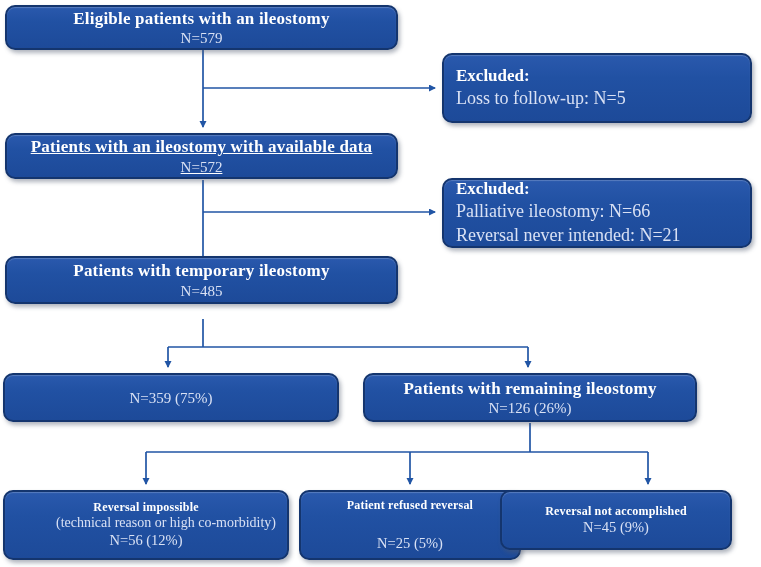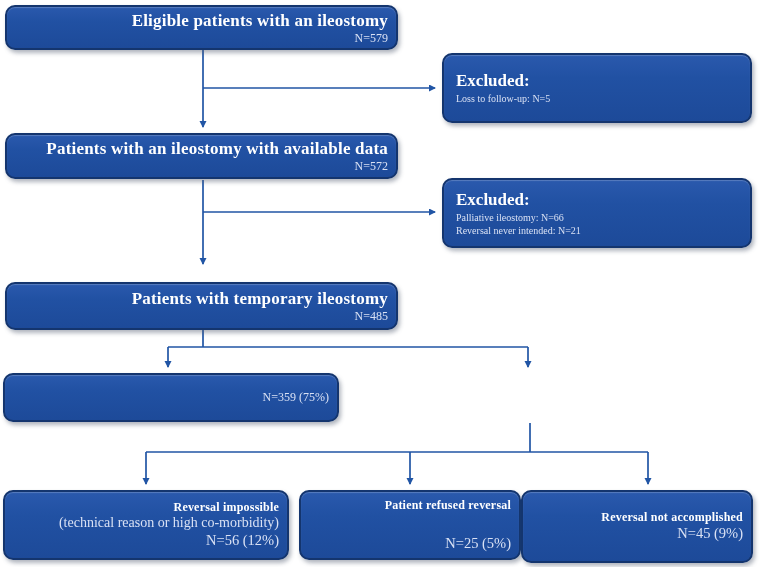--- a/index.html
+++ b/index.html
@@ -19,35 +19,35 @@
   }
   .flowbox {
     position: absolute;
     box-sizing: border-box;
     background: linear-gradient(180deg, #2a59ad 0%, #2151a3 35%, #1d4a99 100%);
     border: 2px solid #14356e;
     border-radius: 10px;
     box-shadow: 2px 3px 4px rgba(80, 90, 110, 0.45), inset 0 1px 1px rgba(255,255,255,0.22);
     display: flex;
     flex-direction: column;
-    align-items: flex-end;
+    align-items: center;
     justify-content: center;
     text-align: center;
     color: #ffffff;
     padding: 8px 8px;
   }
   .box-title {
     font-weight: bold;
     font-size: 17px;
     line-height: 1.25;
     color: #ffffff;
     letter-spacing: 0.2px;
   }
   .box-count {
-    font-size: 12px;
+    font-size: 15px;
     line-height: 1.2;
     color: #d9e1f4;
   }
   .flowbox.small .box-title { font-size: 12px; }
   .flowbox.small .box-count { font-size: 14.5px; }
   .box-subtitle {
     font-size: 14px;
     line-height: 1.2;
     color: #d9e1f4;
     margin-left: 40px;
@@ -58,21 +58,21 @@
     text-align: left;
     padding: 6px 12px;
   }
   .exclude-heading {
     font-weight: bold;
     font-size: 17px;
     line-height: 1.3;
     color: #ffffff;
   }
   .exclude-item {
-    font-size: 10px;
+    font-size: 18px;
     line-height: 1.32;
     color: #d9e1f4;
   }
 </style>
 </head>
 <body>
 
 <div id="figure">
 
   <svg id="connectors" viewBox="0 0 761 567" xmlns="http://www.w3.org/2000/svg">
@@ -101,50 +101,54 @@
   <div class="flowbox" style="left:5px; top:5px; width:393px; height:45px;">
     <div class="box-title">Eligible patients with an ileostomy</div>
     <div class="box-count">N=579</div>
   </div>
 
   <div class="flowbox exclude-box" style="left:442px; top:53px; width:310px; height:70px;">
     <div class="exclude-heading">Excluded:</div>
     <div class="exclude-item">Loss to follow-up: N=5</div>
   </div>
 
-  <div class="flowbox" style="left:5px; top:133px; width:393px; height:46px;">
+  <div class="flowbox" style="left:5px; top:133px; width:393px; height:46px;text-decoration:underline;">
     <div class="box-title">Patients with an ileostomy with available data</div>
     <div class="box-count">N=572</div>
   </div>
 
   <div class="flowbox exclude-box" style="left:442px; top:178px; width:310px; height:70px;">
     <div class="exclude-heading">Excluded:</div>
     <div class="exclude-item">Palliative ileostomy: N=66</div>
     <div class="exclude-item">Reversal never intended: N=21</div>
   </div>
 
-  <div class="flowbox" style="left:5px; top:282px; width:393px; height:48px;">
+  <div class="flowbox" style="left:5px; top:256px; width:393px; height:48px;">
     <div class="box-title">Patients with temporary ileostomy</div>
     <div class="box-count">N=485</div>
   </div>
 
   <div class="flowbox" style="left:3px; top:373px; width:336px; height:49px;">
     <div class="box-count">N=359 (75%)</div>
   </div>
 
+  <div class="flowbox" style="left:363px; top:373px; width:334px; height:49px;">
+    <div class="box-title">Patients with remaining ileostomy</div>
+    <div class="box-count">N=126 (26%)</div>
+  </div>
 
   <div class="flowbox small" style="left:3px; top:490px; width:286px; height:70px;">
     <div class="box-title">Reversal impossible</div>
     <div class="box-subtitle">(technical reason or high co-morbidity)</div>
     <div class="box-count">N=56 (12%)</div>
   </div>
 
   <div class="flowbox small" style="left:299px; top:490px; width:222px; height:70px;gap:22px;">
     <div class="box-title">Patient refused reversal</div>
     <div class="box-count">N=25 (5%)</div>
   </div>
 
-  <div class="flowbox small" style="left:521px; top:490px; width:232px; height:73px;">
+  <div class="flowbox small" style="left:500px; top:490px; width:232px; height:60px;">
     <div class="box-title">Reversal not accomplished</div>
     <div class="box-count">N=45 (9%)</div>
   </div>
 
 </div>
 
 </body></html>

